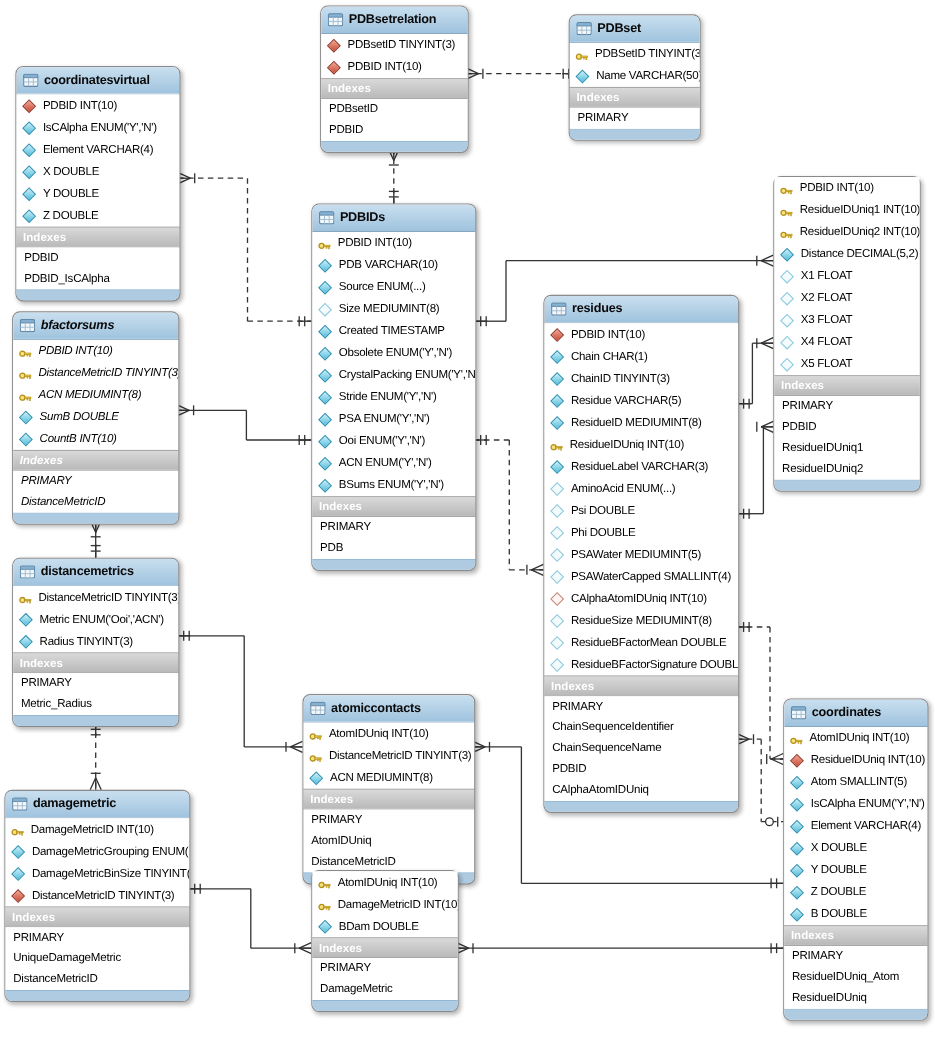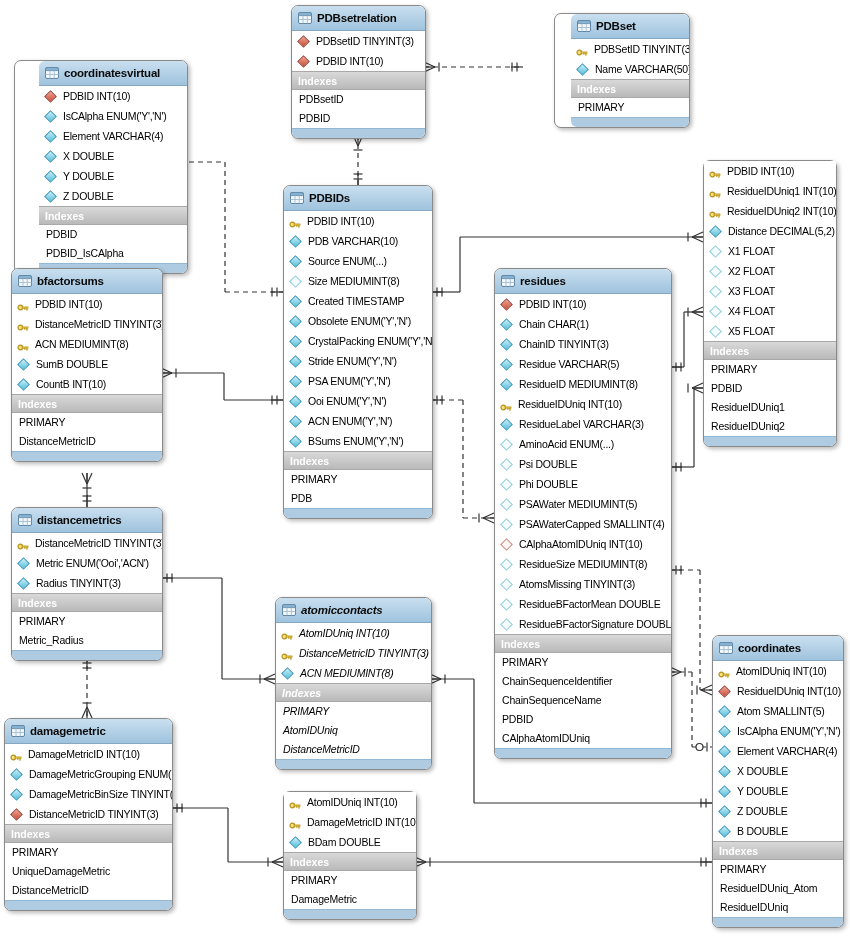--- a/index.html
+++ b/index.html
@@ -210,21 +210,21 @@
         <line x1="228" y1="862" x2="283" y2="862" stroke="#333333" stroke-width="1.2"></line>
         <line x1="177" y1="812.5" x2="177" y2="803.5" stroke="#333333" stroke-width="1.2"></line>
         <line x1="182" y1="812.5" x2="182" y2="803.5" stroke="#333333" stroke-width="1.2"></line>
         <line x1="171" y1="808" x2="183" y2="808" stroke="#333333" stroke-width="1.2"></line>
         <line x1="283" y1="857" x2="272" y2="862" stroke="#333333" stroke-width="1.2"></line>
         <line x1="283" y1="867" x2="272" y2="862" stroke="#333333" stroke-width="1.2"></line>
         <line x1="283" y1="862" x2="272" y2="862" stroke="#333333" stroke-width="1.2"></line>
         <line x1="268" y1="857.5" x2="268" y2="866.5" stroke="#333333" stroke-width="1.2"></line>
       </g>
     </svg>
-<div class="db-table" style="left: 14px; top: 60px; width: 148px; padding-left: 24px;">
+<div class="db-table" style="left: 14px; top: 60px; width: 148px;">
       <div class="thead">
         <span class="ticon">
           <svg width="14" height="12" viewBox="0 0 14 12">
             <rect x="0.5" y="0.5" width="13" height="11" rx="1.5" fill="#f2f7fb" stroke="#5f86a6"></rect>
             <path d="M0.5 3.6 h13 v-1.8 a1.5 1.5 0 0 0 -1.5 -1.3 h-10 a1.5 1.5 0 0 0 -1.5 1.3 z" fill="#86b1d1" stroke="#5f86a6" stroke-width="0.8"></path>
             <line x1="5" y1="3.6" x2="5" y2="11.5" stroke="#9db8cc" stroke-width="0.8"></line>
             <line x1="9.3" y1="3.6" x2="9.3" y2="11.5" stroke="#9db8cc" stroke-width="0.8"></line>
             <line x1="0.5" y1="7.5" x2="13.5" y2="7.5" stroke="#9db8cc" stroke-width="0.8"></line>
           </svg>
         </span>
@@ -286,21 +286,21 @@
         <span class="ftext">PDBID INT(10)</span>
       </div>
       <div class="ibar">
         <span class="ilabel">Indexes</span>
         <span class="arr"></span>
       </div>
       <div class="irow">PDBsetID</div>
       <div class="irow">PDBID</div>
       <div class="tfoot"></div>
     </div>
-    <div class="db-table" style="left: 554px; top: 13px; width: 118px; padding-left: 16px;">
+    <div class="db-table" style="left: 517px; top: 13px; width: 118px;">
       <div class="thead">
         <span class="ticon">
           <svg width="14" height="12" viewBox="0 0 14 12">
             <rect x="0.5" y="0.5" width="13" height="11" rx="1.5" fill="#f2f7fb" stroke="#5f86a6"></rect>
             <path d="M0.5 3.6 h13 v-1.8 a1.5 1.5 0 0 0 -1.5 -1.3 h-10 a1.5 1.5 0 0 0 -1.5 1.3 z" fill="#86b1d1" stroke="#5f86a6" stroke-width="0.8"></path>
             <line x1="5" y1="3.6" x2="5" y2="11.5" stroke="#9db8cc" stroke-width="0.8"></line>
             <line x1="9.3" y1="3.6" x2="9.3" y2="11.5" stroke="#9db8cc" stroke-width="0.8"></line>
             <line x1="0.5" y1="7.5" x2="13.5" y2="7.5" stroke="#9db8cc" stroke-width="0.8"></line>
           </svg>
         </span>
@@ -531,45 +531,41 @@
         <span class="ic ic-col-open"></span>
         <span class="ftext">PSAWaterCapped SMALLINT(4)</span>
       </div>
       <div class="frow">
         <span class="ic ic-fk-open"></span>
         <span class="ftext">CAlphaAtomIDUniq INT(10)</span>
       </div>
       <div class="frow">
         <span class="ic ic-col-open"></span>
         <span class="ftext">ResidueSize MEDIUMINT(8)</span>
-      </div>
-      <div class="frow">
-        <span class="ic ic-col-open"></span>
-        <span class="ftext">AtomsMissing TINYINT(3)</span>
       </div>
       <div class="frow">
         <span class="ic ic-col-open"></span>
         <span class="ftext">ResidueBFactorMean DOUBLE</span>
       </div>
       <div class="frow">
         <span class="ic ic-col-open"></span>
         <span class="ftext">ResidueBFactorSignature DOUBLE</span>
       </div>
       <div class="ibar">
         <span class="ilabel">Indexes</span>
         <span class="arr"></span>
       </div>
       <div class="irow">PRIMARY</div>
       <div class="irow">ChainSequenceIdentifier</div>
       <div class="irow">ChainSequenceName</div>
       <div class="irow">PDBID</div>
       <div class="irow">CAlphaAtomIDUniq</div>
       <div class="tfoot"></div>
     </div>
-    <div class="db-table" style="left: 11px; top: 268px; width: 150px;">
+    <div class="db-table" style="left: 11px; top: 283px; width: 150px; font-style: italic;">
       <div class="thead">
         <span class="ticon">
           <svg width="14" height="12" viewBox="0 0 14 12">
             <rect x="0.5" y="0.5" width="13" height="11" rx="1.5" fill="#f2f7fb" stroke="#5f86a6"></rect>
             <path d="M0.5 3.6 h13 v-1.8 a1.5 1.5 0 0 0 -1.5 -1.3 h-10 a1.5 1.5 0 0 0 -1.5 1.3 z" fill="#86b1d1" stroke="#5f86a6" stroke-width="0.8"></path>
             <line x1="5" y1="3.6" x2="5" y2="11.5" stroke="#9db8cc" stroke-width="0.8"></line>
             <line x1="9.3" y1="3.6" x2="9.3" y2="11.5" stroke="#9db8cc" stroke-width="0.8"></line>
             <line x1="0.5" y1="7.5" x2="13.5" y2="7.5" stroke="#9db8cc" stroke-width="0.8"></line>
           </svg>
         </span>
@@ -651,21 +647,21 @@
         <span class="ftext">Radius TINYINT(3)</span>
       </div>
       <div class="ibar">
         <span class="ilabel">Indexes</span>
         <span class="arr"></span>
       </div>
       <div class="irow">PRIMARY</div>
       <div class="irow">Metric_Radius</div>
       <div class="tfoot"></div>
     </div>
-    <div class="db-table" style="left: 275px; top: 597px; width: 155px; font-style: italic;">
+    <div class="db-table" style="left: 275px; top: 631px; width: 155px;">
       <div class="thead">
         <span class="ticon">
           <svg width="14" height="12" viewBox="0 0 14 12">
             <rect x="0.5" y="0.5" width="13" height="11" rx="1.5" fill="#f2f7fb" stroke="#5f86a6"></rect>
             <path d="M0.5 3.6 h13 v-1.8 a1.5 1.5 0 0 0 -1.5 -1.3 h-10 a1.5 1.5 0 0 0 -1.5 1.3 z" fill="#86b1d1" stroke="#5f86a6" stroke-width="0.8"></path>
             <line x1="5" y1="3.6" x2="5" y2="11.5" stroke="#9db8cc" stroke-width="0.8"></line>
             <line x1="9.3" y1="3.6" x2="9.3" y2="11.5" stroke="#9db8cc" stroke-width="0.8"></line>
             <line x1="0.5" y1="7.5" x2="13.5" y2="7.5" stroke="#9db8cc" stroke-width="0.8"></line>
           </svg>
         </span>

